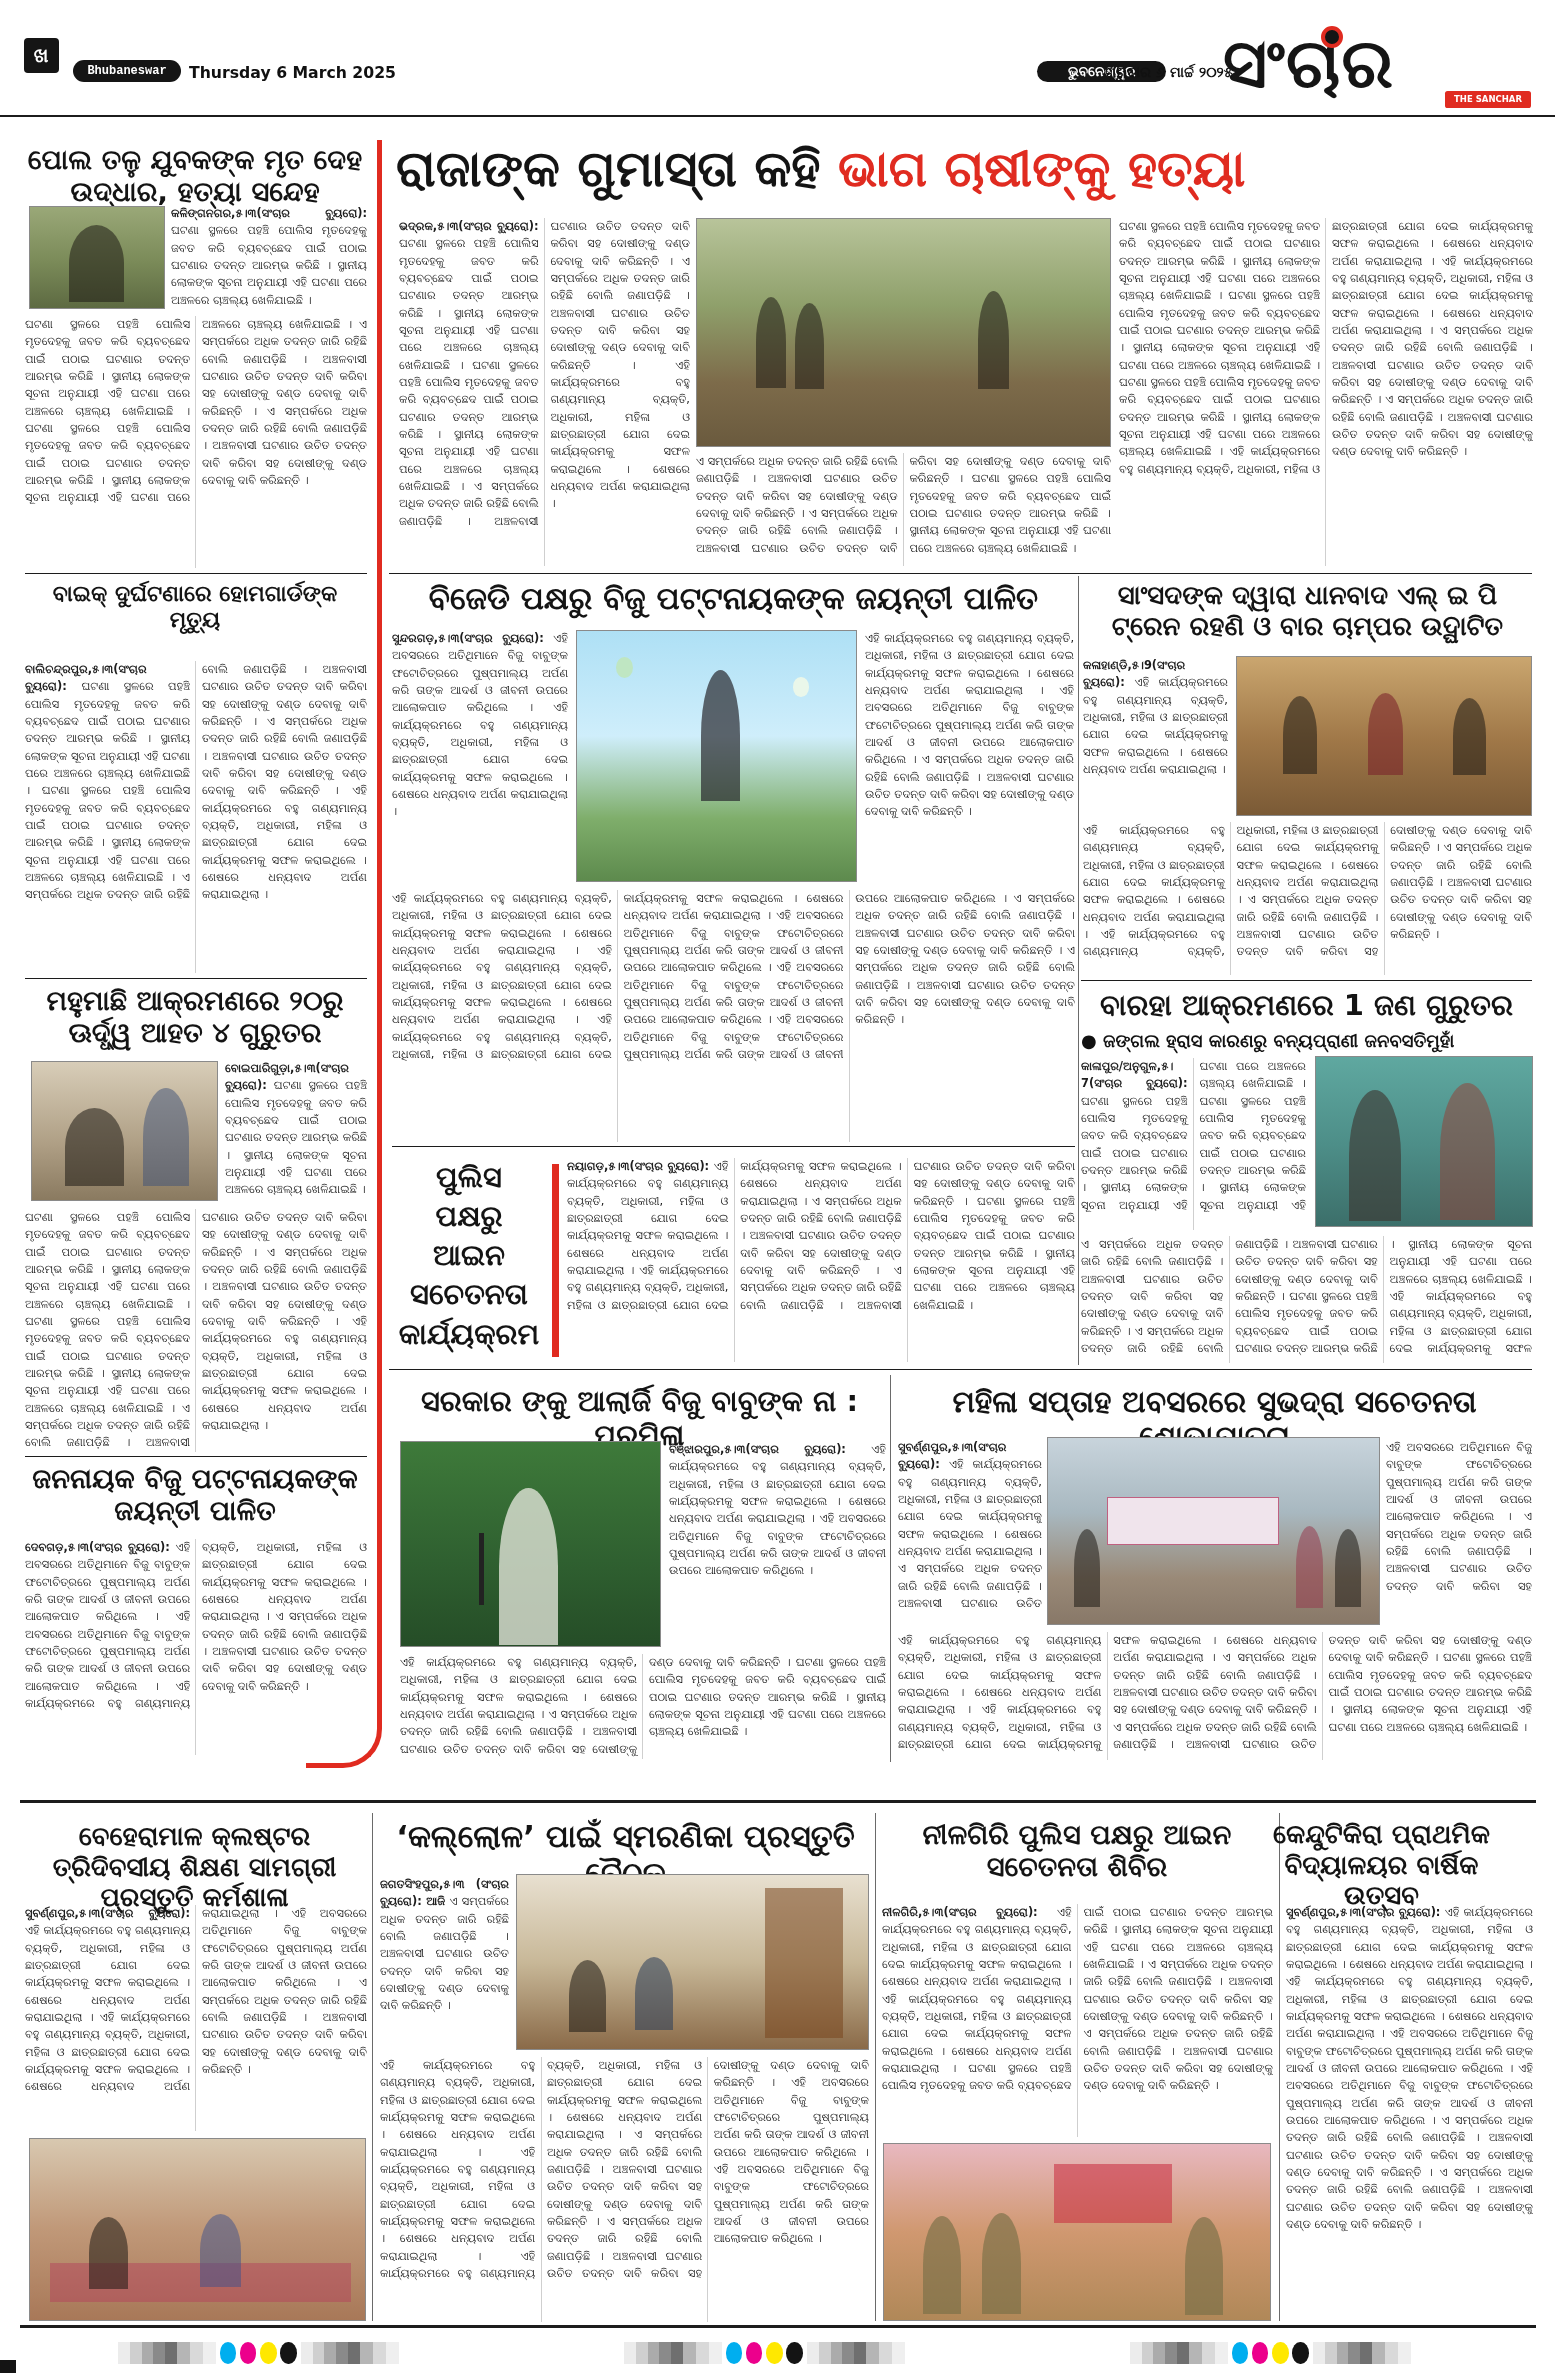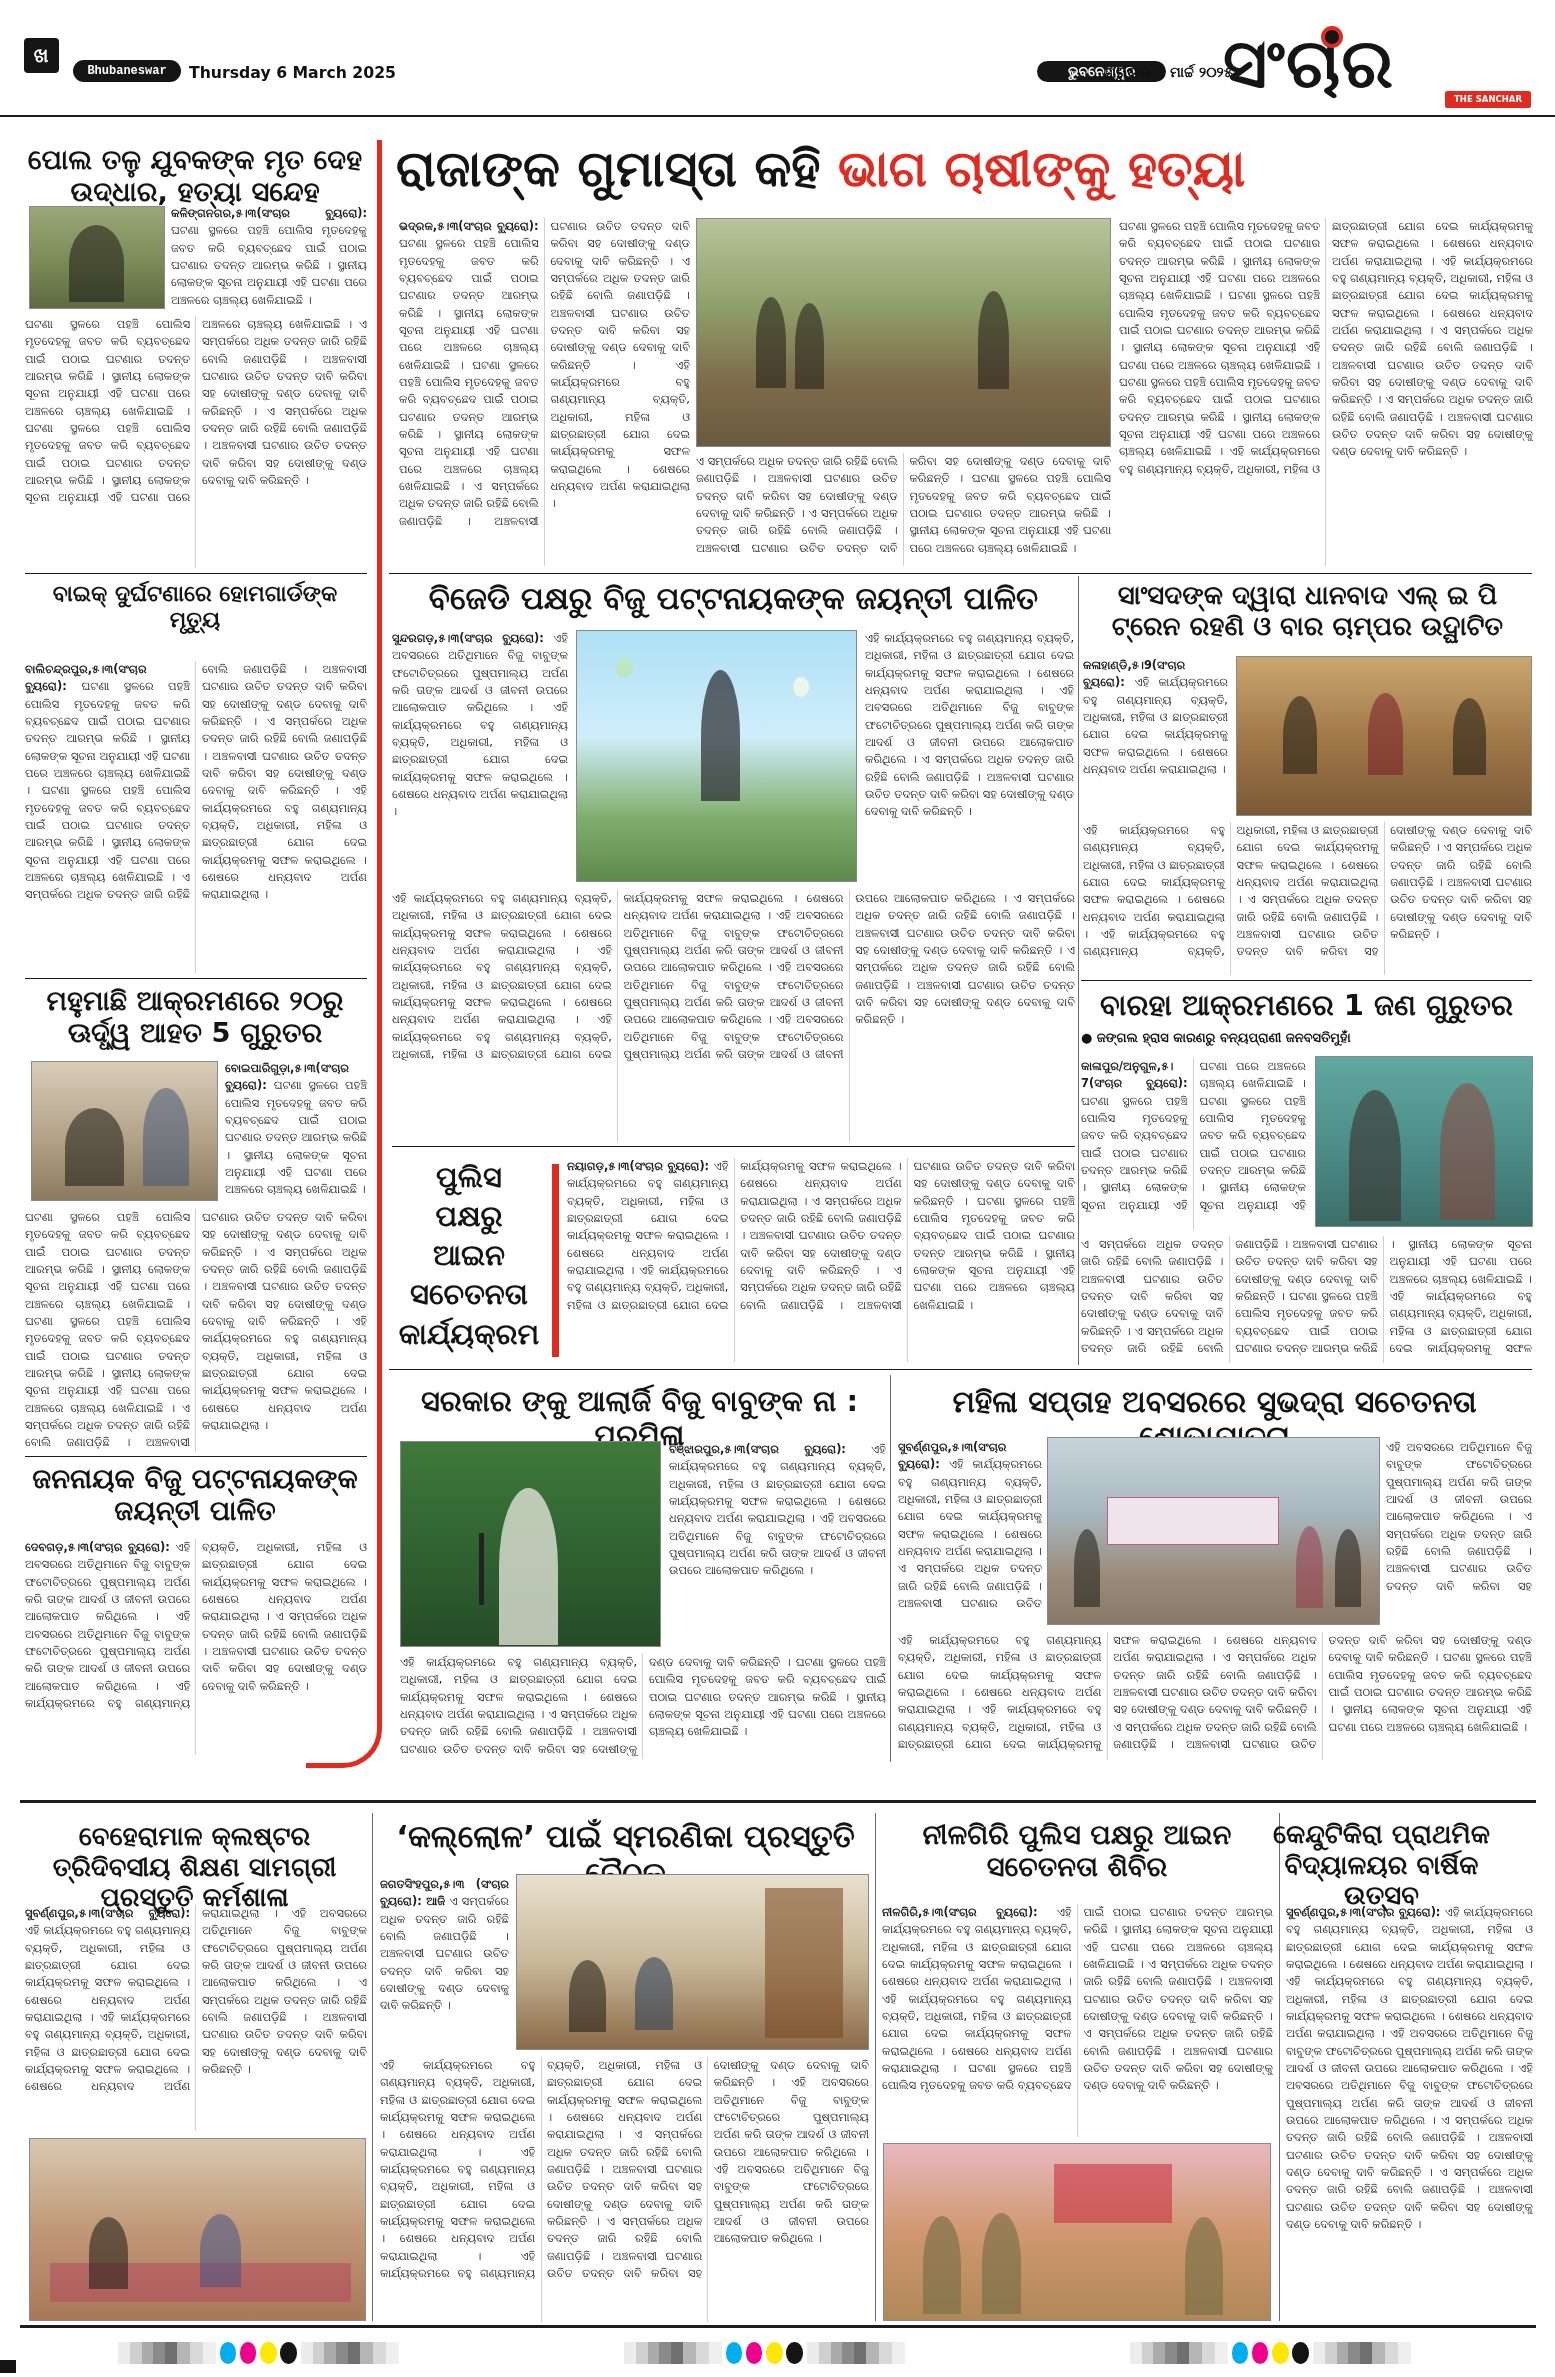--- a/index.html
+++ b/index.html
@@ -102,21 +102,21 @@
     <div class="figure" style="left:131px;top:36px;width:35px;height:82px;background:rgba(120,30,40,.55);"></div>
     <div class="figure" style="left:216px;top:41px;width:33px;height:77px;"></div>
   </div>
   <div class="abs bt c3" style="left:1083px;top:822px;width:449px;height:153px;"><span>ଏହି କାର୍ଯ୍ୟକ୍ରମରେ ବହୁ ଗଣ୍ୟମାନ୍ୟ ବ୍ୟକ୍ତି, ଅଧିକାରୀ, ମହିଳା ଓ ଛାତ୍ରଛାତ୍ରୀ ଯୋଗ ଦେଇ କାର୍ଯ୍ୟକ୍ରମକୁ ସଫଳ କରାଇଥିଲେ । ଶେଷରେ ଧନ୍ୟବାଦ ଅର୍ପଣ କରାଯାଇଥିଲା । ଏହି କାର୍ଯ୍ୟକ୍ରମରେ ବହୁ ଗଣ୍ୟମାନ୍ୟ ବ୍ୟକ୍ତି, ଅଧିକାରୀ, ମହିଳା ଓ ଛାତ୍ରଛାତ୍ରୀ ଯୋଗ ଦେଇ କାର୍ଯ୍ୟକ୍ରମକୁ ସଫଳ କରାଇଥିଲେ । ଶେଷରେ ଧନ୍ୟବାଦ ଅର୍ପଣ କରାଯାଇଥିଲା । </span><span>ଏ ସମ୍ପର୍କରେ ଅଧିକ ତଦନ୍ତ ଜାରି ରହିଛି ବୋଲି ଜଣାପଡ଼ିଛି । ଅଞ୍ଚଳବାସୀ ଘଟଣାର ଉଚିତ ତଦନ୍ତ ଦାବି କରିବା ସହ ଦୋଷୀଙ୍କୁ ଦଣ୍ଡ ଦେବାକୁ ଦାବି କରିଛନ୍ତି । ଏ ସମ୍ପର୍କରେ ଅଧିକ ତଦନ୍ତ ଜାରି ରହିଛି ବୋଲି ଜଣାପଡ଼ିଛି । ଅଞ୍ଚଳବାସୀ ଘଟଣାର ଉଚିତ ତଦନ୍ତ ଦାବି କରିବା ସହ ଦୋଷୀଙ୍କୁ ଦଣ୍ଡ ଦେବାକୁ ଦାବି କରିଛନ୍ତି । </span></div>
 
   <div class="abs vline" style="left:1078px;top:576px;height:789px;"></div>
   <div class="abs hline" style="left:1081px;top:980px;width:451px;height:1.3px;"></div>
   <div class="abs hline" style="left:392px;top:1146px;width:683px;height:1.3px;"></div>
 
   <div class="abs hline" style="left:25px;top:978px;width:342px;height:1.3px;"></div>
-  <div class="abs hl" style="left:25px;top:985px;width:340px;font-size:27.4px;">ମହୁମାଛି ଆକ୍ରମଣରେ ୨୦ରୁ ଊର୍ଦ୍ଧ୍ୱ ଆହତ 5 ଗୁରୁତର</div>
+  <div class="abs hl" style="left:25px;top:985px;width:340px;font-size:27.4px;">ମହୁମାଛି ଆକ୍ରମଣରେ ୨୦ରୁ ଊର୍ଦ୍ଧ୍ୱ ଆହତ ୪ ଗୁରୁତର</div>
   <div class="abs ph" style="left:31px;top:1061px;width:187px;height:140px;background:linear-gradient(180deg,#d8cdb8 0%,#b0a086 58%,#8a7a60 100%);">
     <div class="figure" style="left:33px;top:46px;width:59px;height:78px;"></div>
     <div class="figure" style="left:111px;top:26px;width:46px;height:98px;background:rgba(60,80,120,.5);"></div>
   </div>
   <div class="abs bt c1" style="left:225px;top:1060px;width:142px;height:142px;">
     <span class="dl">ବୋଇପାରିଗୁଡ଼ା,୫।୩(ସଂଚାର ବ୍ୟୁରୋ): </span><span>ଘଟଣା ସ୍ଥଳରେ ପହଞ୍ଚି ପୋଲିସ ମୃତଦେହକୁ ଜବତ କରି ବ୍ୟବଚ୍ଛେଦ ପାଇଁ ପଠାଇ ଘଟଣାର ତଦନ୍ତ ଆରମ୍ଭ କରିଛି । ସ୍ଥାନୀୟ ଲୋକଙ୍କ ସୂଚନା ଅନୁଯାୟୀ ଏହି ଘଟଣା ପରେ ଅଞ୍ଚଳରେ ଚାଞ୍ଚଲ୍ୟ ଖେଳିଯାଇଛି । </span>
   </div>
   <div class="abs bt c2" style="left:25px;top:1209px;width:342px;height:243px;"><span>ଘଟଣା ସ୍ଥଳରେ ପହଞ୍ଚି ପୋଲିସ ମୃତଦେହକୁ ଜବତ କରି ବ୍ୟବଚ୍ଛେଦ ପାଇଁ ପଠାଇ ଘଟଣାର ତଦନ୍ତ ଆରମ୍ଭ କରିଛି । ସ୍ଥାନୀୟ ଲୋକଙ୍କ ସୂଚନା ଅନୁଯାୟୀ ଏହି ଘଟଣା ପରେ ଅଞ୍ଚଳରେ ଚାଞ୍ଚଲ୍ୟ ଖେଳିଯାଇଛି । ଘଟଣା ସ୍ଥଳରେ ପହଞ୍ଚି ପୋଲିସ ମୃତଦେହକୁ ଜବତ କରି ବ୍ୟବଚ୍ଛେଦ ପାଇଁ ପଠାଇ ଘଟଣାର ତଦନ୍ତ ଆରମ୍ଭ କରିଛି । ସ୍ଥାନୀୟ ଲୋକଙ୍କ ସୂଚନା ଅନୁଯାୟୀ ଏହି ଘଟଣା ପରେ ଅଞ୍ଚଳରେ ଚାଞ୍ଚଲ୍ୟ ଖେଳିଯାଇଛି । </span><span>ଏ ସମ୍ପର୍କରେ ଅଧିକ ତଦନ୍ତ ଜାରି ରହିଛି ବୋଲି ଜଣାପଡ଼ିଛି । ଅଞ୍ଚଳବାସୀ ଘଟଣାର ଉଚିତ ତଦନ୍ତ ଦାବି କରିବା ସହ ଦୋଷୀଙ୍କୁ ଦଣ୍ଡ ଦେବାକୁ ଦାବି କରିଛନ୍ତି । ଏ ସମ୍ପର୍କରେ ଅଧିକ ତଦନ୍ତ ଜାରି ରହିଛି ବୋଲି ଜଣାପଡ଼ିଛି । ଅଞ୍ଚଳବାସୀ ଘଟଣାର ଉଚିତ ତଦନ୍ତ ଦାବି କରିବା ସହ ଦୋଷୀଙ୍କୁ ଦଣ୍ଡ ଦେବାକୁ ଦାବି କରିଛନ୍ତି । </span><span>ଏହି କାର୍ଯ୍ୟକ୍ରମରେ ବହୁ ଗଣ୍ୟମାନ୍ୟ ବ୍ୟକ୍ତି, ଅଧିକାରୀ, ମହିଳା ଓ ଛାତ୍ରଛାତ୍ରୀ ଯୋଗ ଦେଇ କାର୍ଯ୍ୟକ୍ରମକୁ ସଫଳ କରାଇଥିଲେ । ଶେଷରେ ଧନ୍ୟବାଦ ଅର୍ପଣ କରାଯାଇଥିଲା । </span></div>
 
   <div class="abs hline" style="left:25px;top:1456px;width:342px;height:1.3px;"></div>
@@ -131,21 +131,21 @@
     <div>ଆଇନ</div>
     <div>ସଚେତନତା</div>
     <div>କାର୍ଯ୍ୟକ୍ରମ</div>
   </div>
   <div class="abs redbar" style="left:552px;top:1164px;width:6.5px;height:193px;"></div>
   <div class="abs bt c3" style="left:567px;top:1158px;width:508px;height:204px;">
     <span class="dl">ନୟାଗଡ଼,୫।୩(ସଂଚାର ବ୍ୟୁରୋ): </span><span>ଏହି କାର୍ଯ୍ୟକ୍ରମରେ ବହୁ ଗଣ୍ୟମାନ୍ୟ ବ୍ୟକ୍ତି, ଅଧିକାରୀ, ମହିଳା ଓ ଛାତ୍ରଛାତ୍ରୀ ଯୋଗ ଦେଇ କାର୍ଯ୍ୟକ୍ରମକୁ ସଫଳ କରାଇଥିଲେ । ଶେଷରେ ଧନ୍ୟବାଦ ଅର୍ପଣ କରାଯାଇଥିଲା । ଏହି କାର୍ଯ୍ୟକ୍ରମରେ ବହୁ ଗଣ୍ୟମାନ୍ୟ ବ୍ୟକ୍ତି, ଅଧିକାରୀ, ମହିଳା ଓ ଛାତ୍ରଛାତ୍ରୀ ଯୋଗ ଦେଇ କାର୍ଯ୍ୟକ୍ରମକୁ ସଫଳ କରାଇଥିଲେ । ଶେଷରେ ଧନ୍ୟବାଦ ଅର୍ପଣ କରାଯାଇଥିଲା । </span><span>ଏ ସମ୍ପର୍କରେ ଅଧିକ ତଦନ୍ତ ଜାରି ରହିଛି ବୋଲି ଜଣାପଡ଼ିଛି । ଅଞ୍ଚଳବାସୀ ଘଟଣାର ଉଚିତ ତଦନ୍ତ ଦାବି କରିବା ସହ ଦୋଷୀଙ୍କୁ ଦଣ୍ଡ ଦେବାକୁ ଦାବି କରିଛନ୍ତି । ଏ ସମ୍ପର୍କରେ ଅଧିକ ତଦନ୍ତ ଜାରି ରହିଛି ବୋଲି ଜଣାପଡ଼ିଛି । ଅଞ୍ଚଳବାସୀ ଘଟଣାର ଉଚିତ ତଦନ୍ତ ଦାବି କରିବା ସହ ଦୋଷୀଙ୍କୁ ଦଣ୍ଡ ଦେବାକୁ ଦାବି କରିଛନ୍ତି । </span><span>ଘଟଣା ସ୍ଥଳରେ ପହଞ୍ଚି ପୋଲିସ ମୃତଦେହକୁ ଜବତ କରି ବ୍ୟବଚ୍ଛେଦ ପାଇଁ ପଠାଇ ଘଟଣାର ତଦନ୍ତ ଆରମ୍ଭ କରିଛି । ସ୍ଥାନୀୟ ଲୋକଙ୍କ ସୂଚନା ଅନୁଯାୟୀ ଏହି ଘଟଣା ପରେ ଅଞ୍ଚଳରେ ଚାଞ୍ଚଲ୍ୟ ଖେଳିଯାଇଛି । </span>
   </div>
 
   <div class="abs hl" style="left:1081px;top:988px;width:451px;font-size:29px;">ବାରହା ଆକ୍ରମଣରେ 1 ଜଣ ଗୁରୁତର</div>
-  <div class="abs" style="left:1081px;top:1030px;width:451px;font-size:13px;font-weight:bold;">● ଜଙ୍ଗଲ ହ୍ରାସ କାରଣରୁ ବନ୍ୟପ୍ରାଣୀ ଜନବସତିମୁହାଁ</div>
+  <div class="abs" style="left:1081px;top:1030px;width:451px;font-size:18px;font-weight:bold;">● ଜଙ୍ଗଲ ହ୍ରାସ କାରଣରୁ ବନ୍ୟପ୍ରାଣୀ ଜନବସତିମୁହାଁ</div>
   <div class="abs bt c2" style="left:1081px;top:1058px;width:225px;height:172px;">
     <span class="dl">କାଳାପୁର/ଅନୁଗୁଳ,୫।7(ସଂଚାର ବ୍ୟୁରୋ): </span><span>ଘଟଣା ସ୍ଥଳରେ ପହଞ୍ଚି ପୋଲିସ ମୃତଦେହକୁ ଜବତ କରି ବ୍ୟବଚ୍ଛେଦ ପାଇଁ ପଠାଇ ଘଟଣାର ତଦନ୍ତ ଆରମ୍ଭ କରିଛି । ସ୍ଥାନୀୟ ଲୋକଙ୍କ ସୂଚନା ଅନୁଯାୟୀ ଏହି ଘଟଣା ପରେ ଅଞ୍ଚଳରେ ଚାଞ୍ଚଲ୍ୟ ଖେଳିଯାଇଛି । ଘଟଣା ସ୍ଥଳରେ ପହଞ୍ଚି ପୋଲିସ ମୃତଦେହକୁ ଜବତ କରି ବ୍ୟବଚ୍ଛେଦ ପାଇଁ ପଠାଇ ଘଟଣାର ତଦନ୍ତ ଆରମ୍ଭ କରିଛି । ସ୍ଥାନୀୟ ଲୋକଙ୍କ ସୂଚନା ଅନୁଯାୟୀ ଏହି ଘଟଣା ପରେ ଅଞ୍ଚଳରେ ଚାଞ୍ଚଲ୍ୟ ଖେଳିଯାଇଛି । </span>
   </div>
   <div class="abs ph" style="left:1315px;top:1056px;width:218px;height:171px;background:linear-gradient(180deg,#5fa8a0 0%,#4d8e88 52%,#3c6f6a 100%);">
     <div class="figure" style="left:33px;top:33px;width:52px;height:131px;background:rgba(60,50,45,.6);"></div>
     <div class="figure" style="left:124px;top:26px;width:55px;height:137px;background:rgba(150,60,50,.5);"></div>
   </div>
   <div class="abs bt c3" style="left:1081px;top:1236px;width:451px;height:127px;"><span>ଏ ସମ୍ପର୍କରେ ଅଧିକ ତଦନ୍ତ ଜାରି ରହିଛି ବୋଲି ଜଣାପଡ଼ିଛି । ଅଞ୍ଚଳବାସୀ ଘଟଣାର ଉଚିତ ତଦନ୍ତ ଦାବି କରିବା ସହ ଦୋଷୀଙ୍କୁ ଦଣ୍ଡ ଦେବାକୁ ଦାବି କରିଛନ୍ତି । ଏ ସମ୍ପର୍କରେ ଅଧିକ ତଦନ୍ତ ଜାରି ରହିଛି ବୋଲି ଜଣାପଡ଼ିଛି । ଅଞ୍ଚଳବାସୀ ଘଟଣାର ଉଚିତ ତଦନ୍ତ ଦାବି କରିବା ସହ ଦୋଷୀଙ୍କୁ ଦଣ୍ଡ ଦେବାକୁ ଦାବି କରିଛନ୍ତି । </span><span>ଘଟଣା ସ୍ଥଳରେ ପହଞ୍ଚି ପୋଲିସ ମୃତଦେହକୁ ଜବତ କରି ବ୍ୟବଚ୍ଛେଦ ପାଇଁ ପଠାଇ ଘଟଣାର ତଦନ୍ତ ଆରମ୍ଭ କରିଛି । ସ୍ଥାନୀୟ ଲୋକଙ୍କ ସୂଚନା ଅନୁଯାୟୀ ଏହି ଘଟଣା ପରେ ଅଞ୍ଚଳରେ ଚାଞ୍ଚଲ୍ୟ ଖେଳିଯାଇଛି । </span><span>ଏହି କାର୍ଯ୍ୟକ୍ରମରେ ବହୁ ଗଣ୍ୟମାନ୍ୟ ବ୍ୟକ୍ତି, ଅଧିକାରୀ, ମହିଳା ଓ ଛାତ୍ରଛାତ୍ରୀ ଯୋଗ ଦେଇ କାର୍ଯ୍ୟକ୍ରମକୁ ସଫଳ କରାଇଥିଲେ । ଶେଷରେ ଧନ୍ୟବାଦ ଅର୍ପଣ କରାଯାଇଥିଲା । </span></div>
 
   <div class="abs hline" style="left:389px;top:1369px;width:1143px;height:1.3px;"></div>

